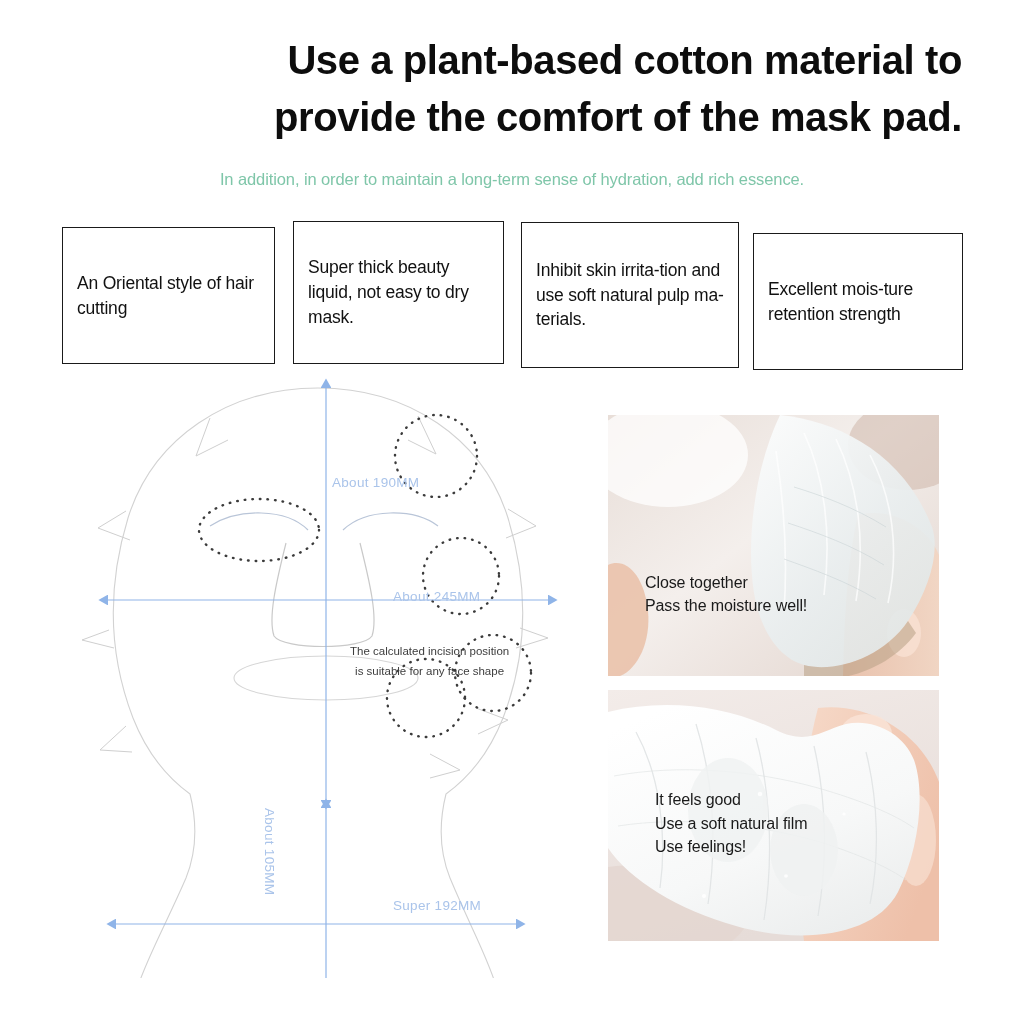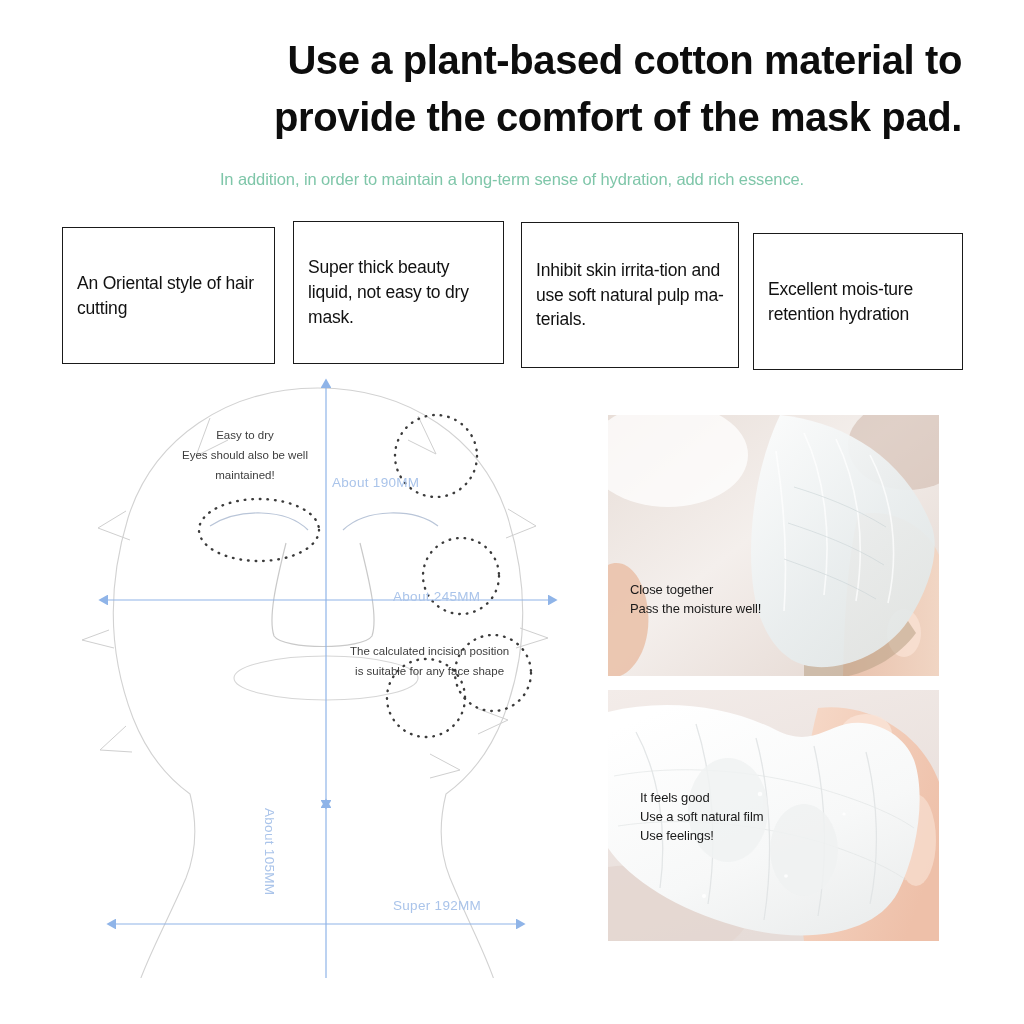--- a/index.html
+++ b/index.html
@@ -94,24 +94,25 @@
     overflow:hidden;
     background:#efe9e6;
   }
   #photo-1{left:608px;top:415px;width:331px;height:261px;}
   #photo-2{left:608px;top:690px;width:331px;height:251px;}
   .photo .art{position:absolute;left:0;top:0;width:100%;height:100%;}
   .cap{
     position:absolute;
     z-index:5;
     color:#1a1a1a;
-    font-size:13px;
+    font-size:16px;
     line-height:1.48;
     letter-spacing:-0.1px;
     white-space:pre-line;
+    margin-left:15px;
   }
   #cap-1{left:22px;bottom:58px;}
   #cap-2{left:32px;top:98px;}
 </style>
 </head>
 <body>
 
 <div class="page">
 
   <div class="header">
@@ -126,21 +127,21 @@
     <div class="fbox" id="fbox-1">
       <p>An Oriental style of hair cutting</p>
     </div>
     <div class="fbox" id="fbox-2">
       <p>Super thick beauty liquid, not easy to dry mask.</p>
     </div>
     <div class="fbox" id="fbox-3">
       <p>Inhibit skin irrita-tion and use soft natural pulp ma-terials.</p>
     </div>
     <div class="fbox" id="fbox-4">
-      <p>Excellent mois-ture retention hydration</p>
+      <p>Excellent mois-ture retention strength</p>
     </div>
   </div>
 
   <div class="diagram">
 
     <svg width="500" height="600" viewBox="0 0 500 600">
       <defs>
         <marker id="arrL" markerWidth="9" markerHeight="9" refX="8" refY="4.5" orient="auto">
           <path d="M8,0 L0,4.5 L8,9 Z" fill="#8fb4e8"></path>
         </marker>
@@ -216,23 +217,20 @@
         <line x1="30" y1="222" x2="470" y2="222" marker-start="url(#arrL)" marker-end="url(#arrR)"></line>
         <line x1="38" y1="546" x2="438" y2="546" marker-start="url(#arrL)" marker-end="url(#arrR)"></line>
       </g>
     </svg>
 
     <div class="dim-label" id="dim-190">About 190MM</div>
     <div class="dim-label" id="dim-245">About 245MM</div>
     <div class="dim-label" id="dim-192">Super 192MM</div>
     <div class="dim-label" id="dim-105">About 105MM</div>
 
-    <div class="note" id="note-eyes" style="white-space: pre-line;">Easy to dry
-Eyes should also be well
-maintained!</div>
     <div class="note" id="note-incision" style="white-space: pre-line;">The calculated incision position
 is suitable for any face shape</div>
   </div>
 
   <div class="photo" id="photo-1">
     <svg class="art" viewBox="0 0 331 261" preserveAspectRatio="none">
       <defs>
         <linearGradient id="bg1" x1="0" y1="0" x2="1" y2="1">
           <stop offset="0" stop-color="#e8ded8"></stop>
           <stop offset="0.45" stop-color="#f4efec"></stop>

